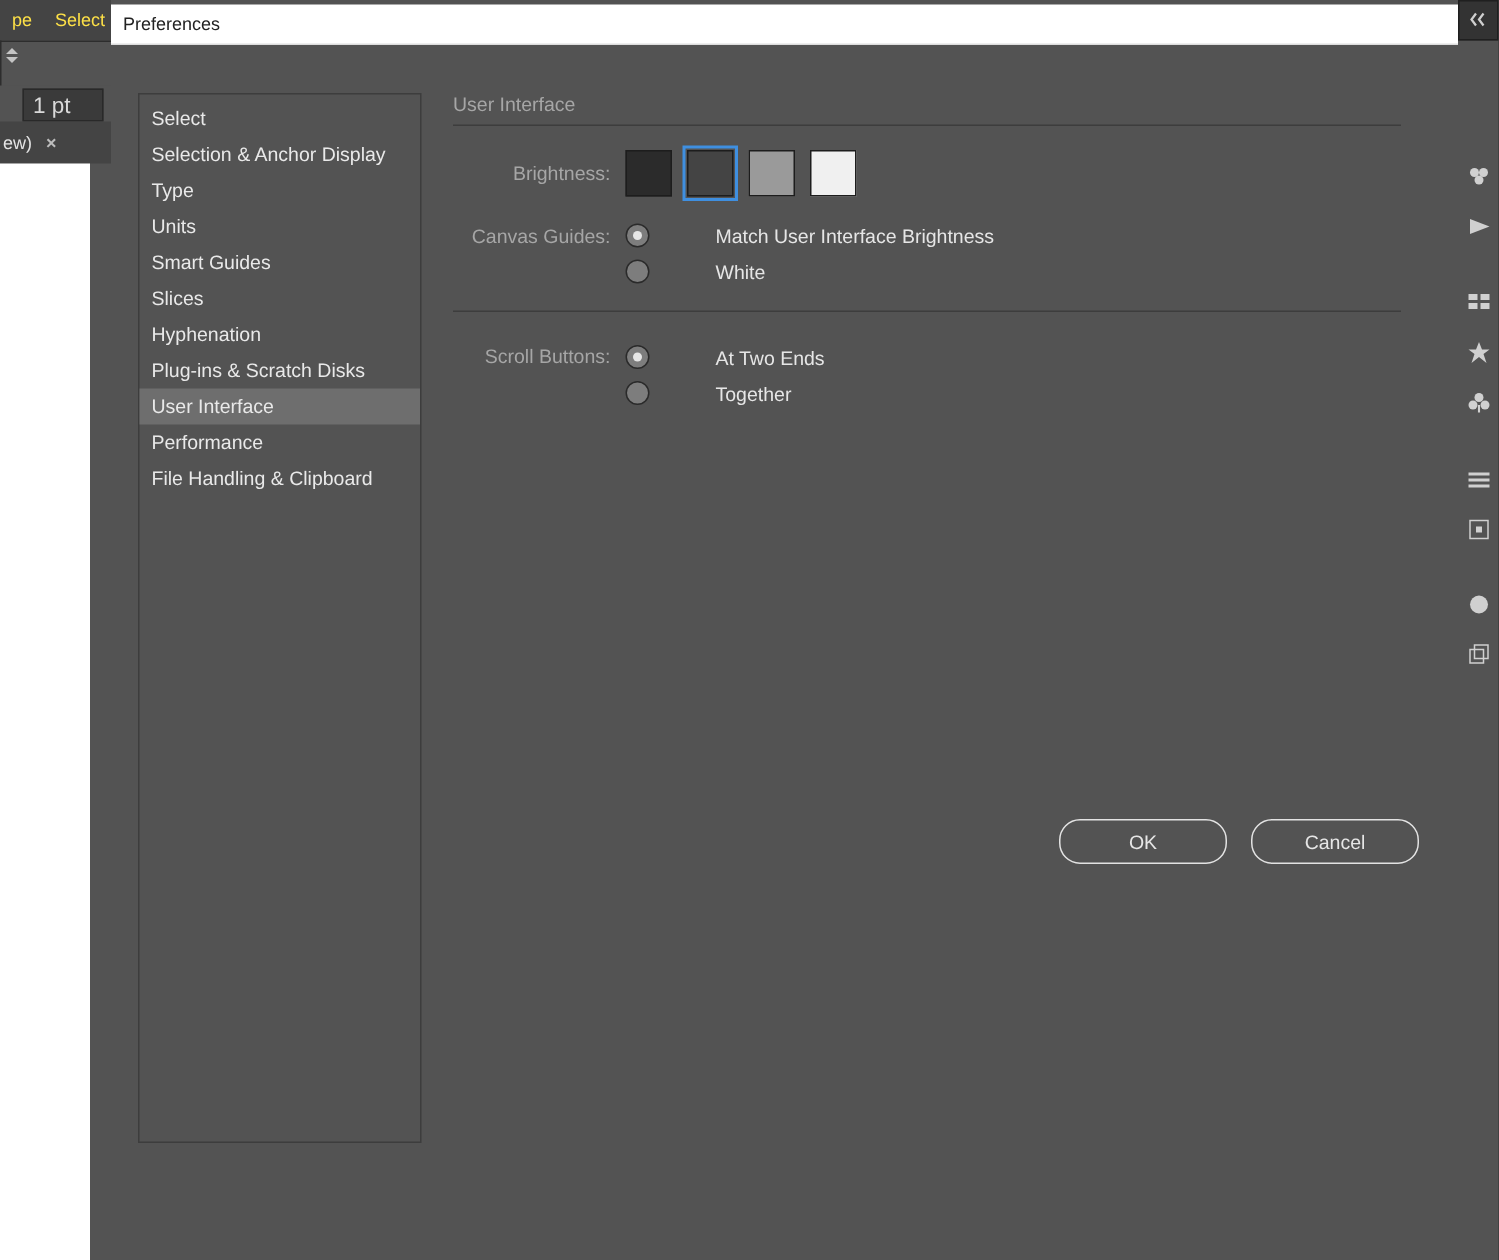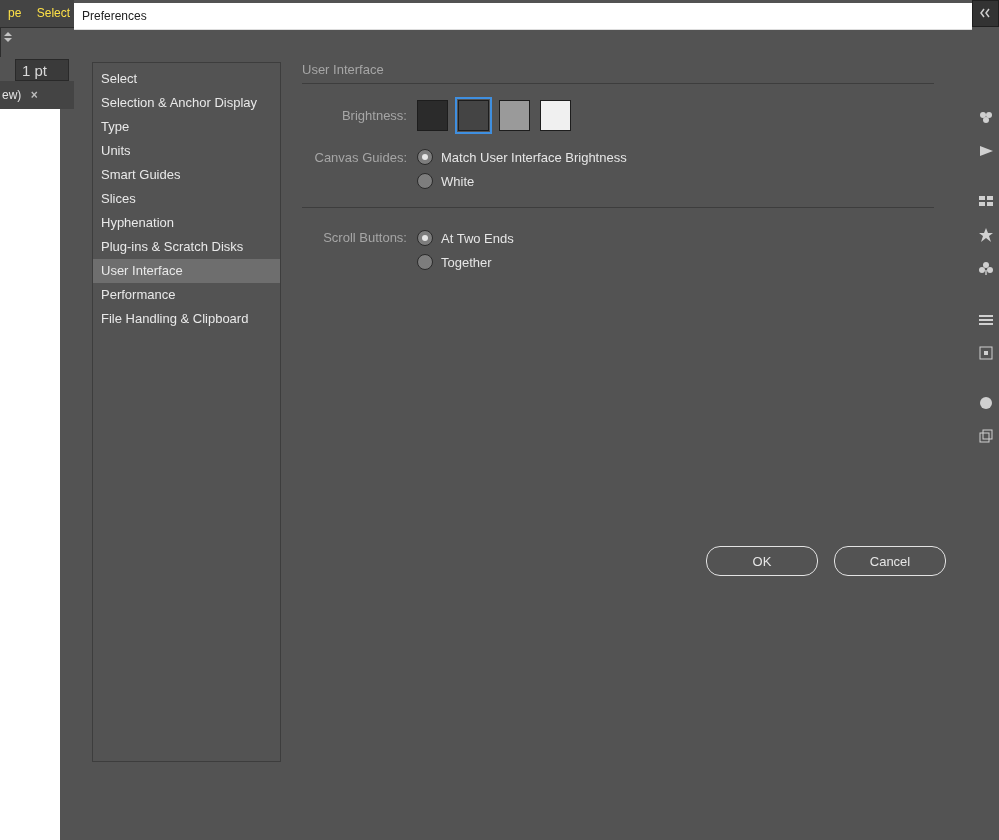--- a/index.html
+++ b/index.html
@@ -33,21 +33,21 @@
   .cat{height:24px;line-height:24px;font-size:13px;color:#e9e9e9;padding:0 8px;cursor:pointer;white-space:nowrap;}
   .cat.sel{background:#6e6e6e;}
 
   .panel{position:absolute;left:228px;top:33px;right:38px;bottom:60px;color:#e6e6e6;font-size:13px;}
   .panel h3{margin:0 0 6px 0;font-size:13px;font-weight:normal;color:#a6a6a6;}
   .hr{height:1px;background:#3d3d3d;margin:4px 0 16px 0;}
 
   .row{display:flex;align-items:center;margin-bottom:10px;}
   .row>.lbl{width:105px;text-align:right;color:#a6a6a6;margin-right:10px;}
   .opts{display:flex;flex-direction:column;}
-  .opts .optrow{display:flex;align-items:center;margin-bottom:8px;}
+  .opts .optrow{display:flex;align-items:center;margin-bottom:8px;gap:36px;}
 
   .swatches{display:flex;}
   .sw{width:31px;height:31px;border:1px solid #1d1d1d;margin-right:10px;box-sizing:border-box;cursor:pointer;}
   .sw.sel{outline:2px solid #3f8fe0;outline-offset:1px;}
 
   .radio{width:14px;height:14px;border-radius:50%;border:1px solid #2a2a2a;background:#7d7d7d;margin-right:8px;display:inline-flex;align-items:center;justify-content:center;cursor:pointer;}
   .radio.ck::after{content:"";width:6px;height:6px;border-radius:50%;background:#e6e6e6;}
   .check{width:14px;height:14px;border:1px solid #2a2a2a;background:#6e6e6e;margin-right:8px;display:inline-flex;align-items:center;justify-content:center;cursor:pointer;}
   .check.ck::after{content:"✓";color:#e6e6e6;font-size:11px;line-height:11px;}
 

